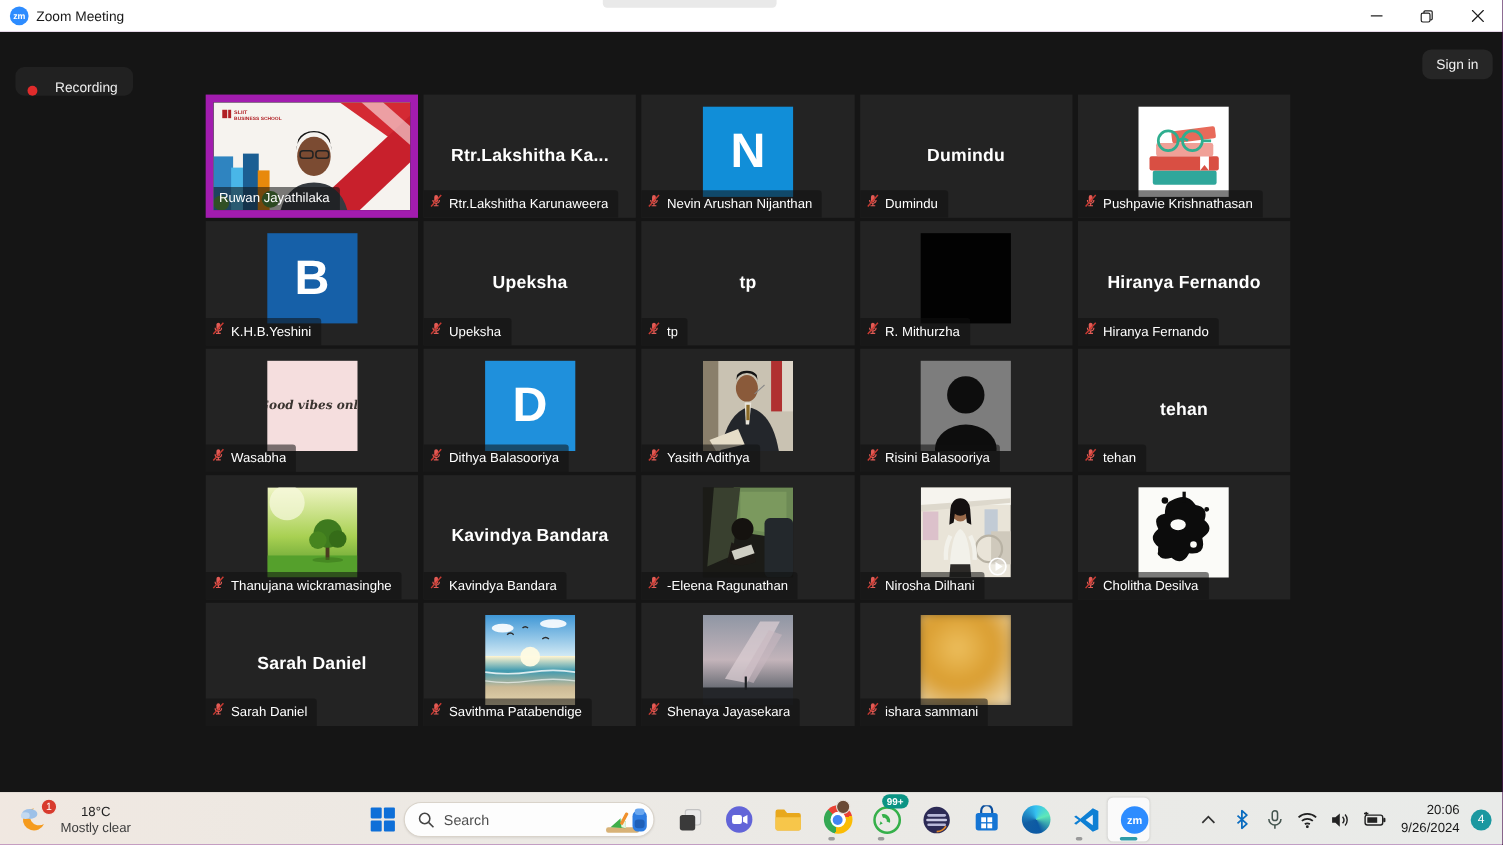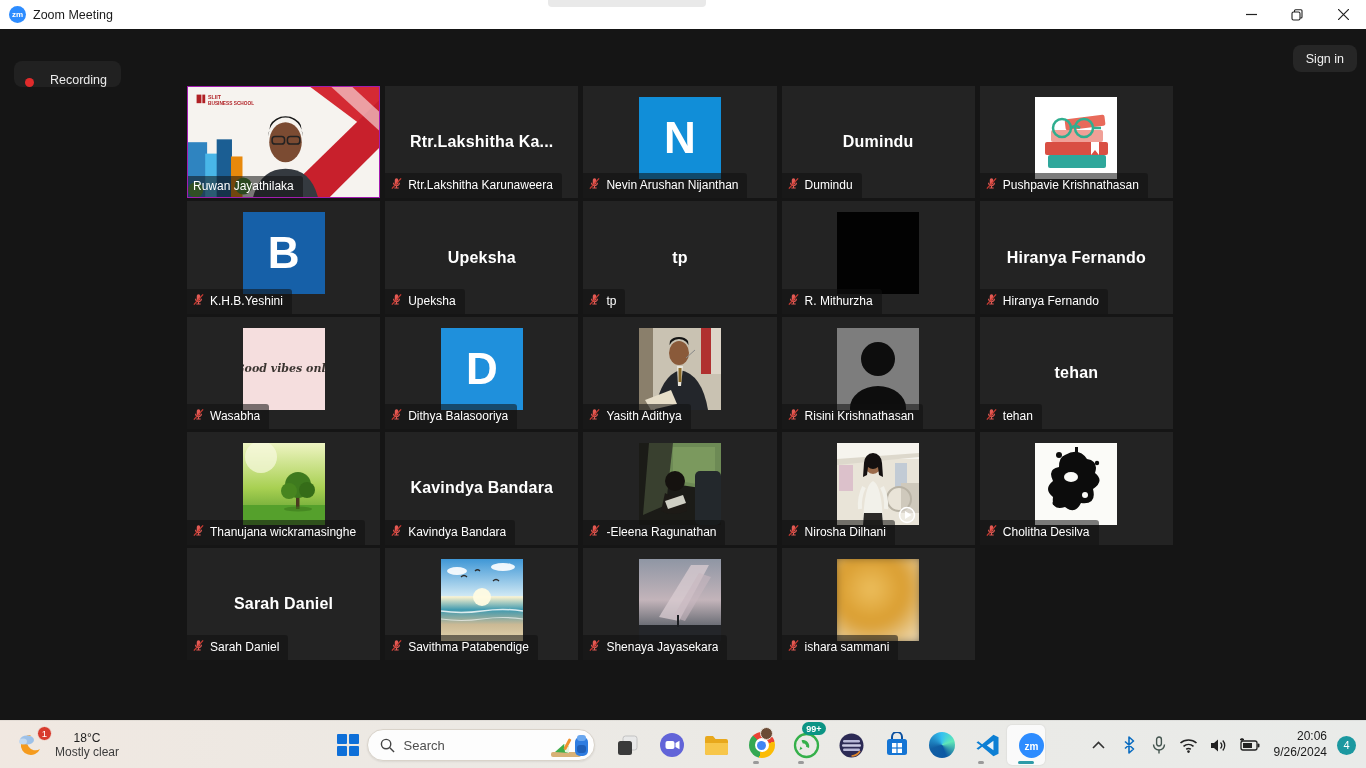--- a/index.html
+++ b/index.html
@@ -27,21 +27,21 @@
   .rec-dot { width:9px; height:9px; border-radius:50%; background:#e02b2b; }
   .recording-pill span.txt { color:#ececec; font-size:12.5px; }
   .signin { position:absolute; top:16px; right:9px; height:27px; background:#262626; border:none;
     border-radius:8px; color:#f0f0f0; font-size:12.5px; padding:0 13px; }
 
   
   .grid { position:absolute; left:187px; top:57px; width:986px; height:574px;
     display:grid; grid-template-columns:repeat(5,1fr); grid-template-rows:repeat(5,1fr);
     column-gap:5px; row-gap:3px; }
   .tile { position:relative; background:#232323; overflow:hidden; }
-  .tile.active { border:1px solid #a21caf; }
+  .tile.active { border:7px solid #a21caf; }
   .center-name { position:absolute; inset:0; display:flex; align-items:center; justify-content:center;
     color:#fff; font-size:16px; font-weight:bold; letter-spacing:.2px; text-align:center; padding:0 8px; }
   .name-label { position:absolute; left:0; bottom:0; max-width:96%; background:rgba(16,16,16,.55);
     display:flex; align-items:center; gap:5px; padding:3px 9px 4px 5px; border-radius:0 3px 0 0; }
   .name-label .nm { color:#fff; font-size:12px; white-space:nowrap; overflow:hidden; text-overflow:ellipsis; }
   .avatar-box { position:absolute; inset:0; display:flex; justify-content:center; }
   .av-sq { width:82px; height:82px; margin-top:11px; position:relative; overflow:hidden; }
   .av-full { position:absolute; inset:0; }
   .av-full svg { width:100%; height:100%; display:block; }
   .av-initial { display:flex; align-items:center; justify-content:center; }
@@ -373,21 +373,21 @@
                 <ellipse cx="41" cy="80" rx="28" ry="22" fill="#0d0d0d"></ellipse>
               </svg></div>
           </div>
 
       <div class="name-label">
         <span class="mic"><svg width="13" height="13" viewBox="0 0 24 24">
                 <path fill="#e25b55" d="M12 2.5a3.2 3.2 0 0 1 3.2 3.2v5.5a3.2 3.2 0 0 1-6.4 0V5.7A3.2 3.2 0 0 1 12 2.5z"></path>
                 <path fill="#e25b55" d="M5.6 10.8h2a4.4 4.4 0 0 0 8.8 0h2a6.4 6.4 0 0 1-5.4 6.3v2.4h3v1.9H8v-1.9h3v-2.4a6.4 6.4 0 0 1-5.4-6.3z"></path>
                 <line x1="3.5" y1="21.5" x2="20.5" y2="2.5" stroke="#c93a32" stroke-width="2.4"></line>
               </svg></span>
-        <span class="nm">Risini Krishnathasan</span>
+        <span class="nm">Risini Balasooriya</span>
       </div>
     </div>
 
     <div class="tile">
       <div class="avatar-box"></div>
       <div class="center-name">tehan</div>
       <div class="name-label">
         <span class="mic"><svg width="13" height="13" viewBox="0 0 24 24">
                 <path fill="#e25b55" d="M12 2.5a3.2 3.2 0 0 1 3.2 3.2v5.5a3.2 3.2 0 0 1-6.4 0V5.7A3.2 3.2 0 0 1 12 2.5z"></path>
                 <path fill="#e25b55" d="M5.6 10.8h2a4.4 4.4 0 0 0 8.8 0h2a6.4 6.4 0 0 1-5.4 6.3v2.4h3v1.9H8v-1.9h3v-2.4a6.4 6.4 0 0 1-5.4-6.3z"></path>

